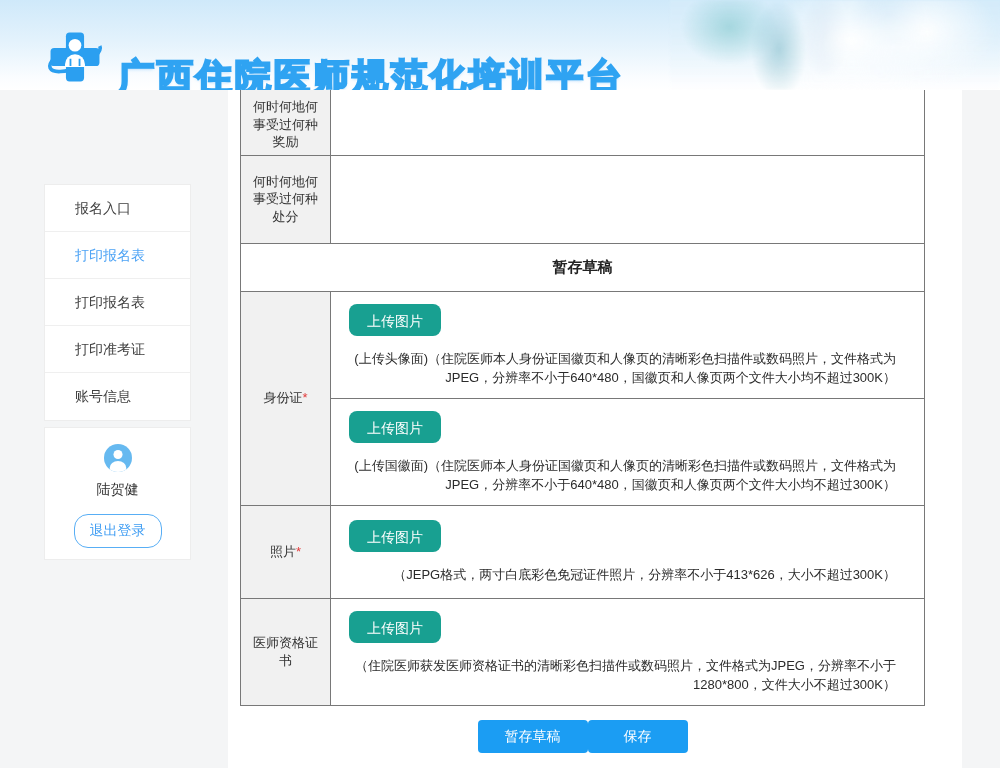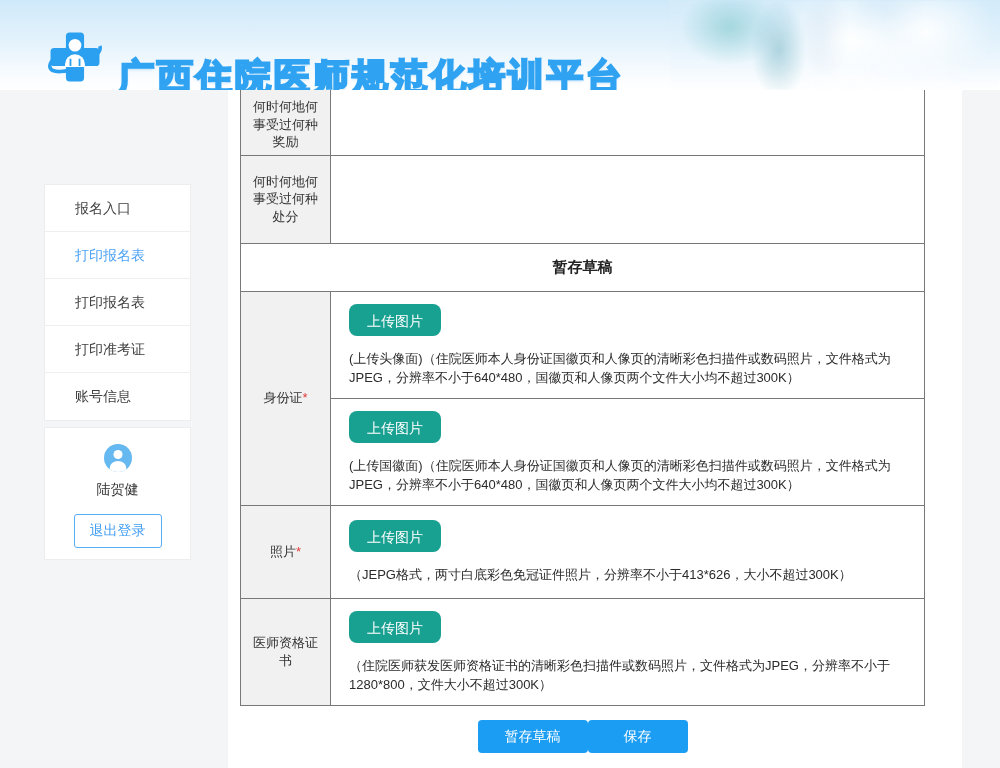--- a/index.html
+++ b/index.html
@@ -43,40 +43,40 @@
   .menu-item{ height:47px; line-height:46px; padding-left:30px; font-size:14px; color:#404040;
               border-bottom:1px solid #efefef; cursor:pointer; }
   .menu-item:last-child{ border-bottom:none; }
   .menu-item.active{ color:#4da3f5; }
 
   .user-box{ position:absolute; left:45px; top:338px; width:145px; height:131px; background:#fff;
              box-shadow:0 0 0 1px #ededed; text-align:center; padding-top:16px; }
   .avatar{ width:28px; height:28px; display:inline-block; }
   .user-name{ font-size:14px; color:#333; margin-top:5px; }
   .logout-btn{ margin-top:15px; display:inline-block; background:#fff; border:1px solid #58aef5;
-               color:#3f9df3; font-size:14px; padding:7px 15px; border-radius:3px; cursor:pointer;
+               color:#3f9df3; font-size:14px; padding:7px 15px; border-radius:14px; cursor:pointer;
                font-family:"Liberation Sans", sans-serif; }
 
   
   .form-table{ position:absolute; left:240px; top:0; width:685px; border-collapse:collapse; table-layout:fixed; }
   .form-table td{ border:1px solid #787878; vertical-align:middle; }
   .form-table tr:first-child td{ border-top:none; }
   td.lbl{ width:90px; background:#f1f1f1; text-align:center; font-size:13px; color:#333; line-height:1.35; padding:4px 6px; }
   td.lbl.v-top{ vertical-align:top; padding-top:8px; }
   td.val{ background:#fff; }
   .req{ color:#e23b3b; }
   td.section-hd{ text-align:center; font-weight:bold; font-size:15px; color:#222; height:48px; background:#fff; }
 
   .h65{ height:65px; } .h92{ height:88px; } .h103{ height:103px; } .h104{ height:104px; } .h93{ height:93px; }
 
   .upload-cell{ padding:12px 28px 10px 18px; vertical-align:middle; }
   .upload-btn{ display:inline-block; background:#18a091; color:#fff; border:none; font-size:14px;
                width:92px; height:32px; line-height:34px; text-align:center; border-radius:8px;
                cursor:pointer; font-family:"Liberation Sans", sans-serif; }
-  .upload-desc{ margin-top:13px; font-size:13px; color:#2b2b2b; line-height:1.5; }
+  .upload-desc{ margin-top:13px; font-size:13px; color:#2b2b2b; line-height:1.5;text-align:right; }
 
   
   .actions{ position:absolute; left:240px; top:630px; width:685px; display:flex; justify-content:center; }
   .action-btn{ background:#1b9df3; color:#fff; border:none; border-radius:4px; height:33px;
                font-size:14px; cursor:pointer; font-family:"Liberation Sans", sans-serif; }
   .action-btn.draft{ width:110px; }
   .action-btn.save{ width:100px; }
 </style>
 </head>
 <body>

